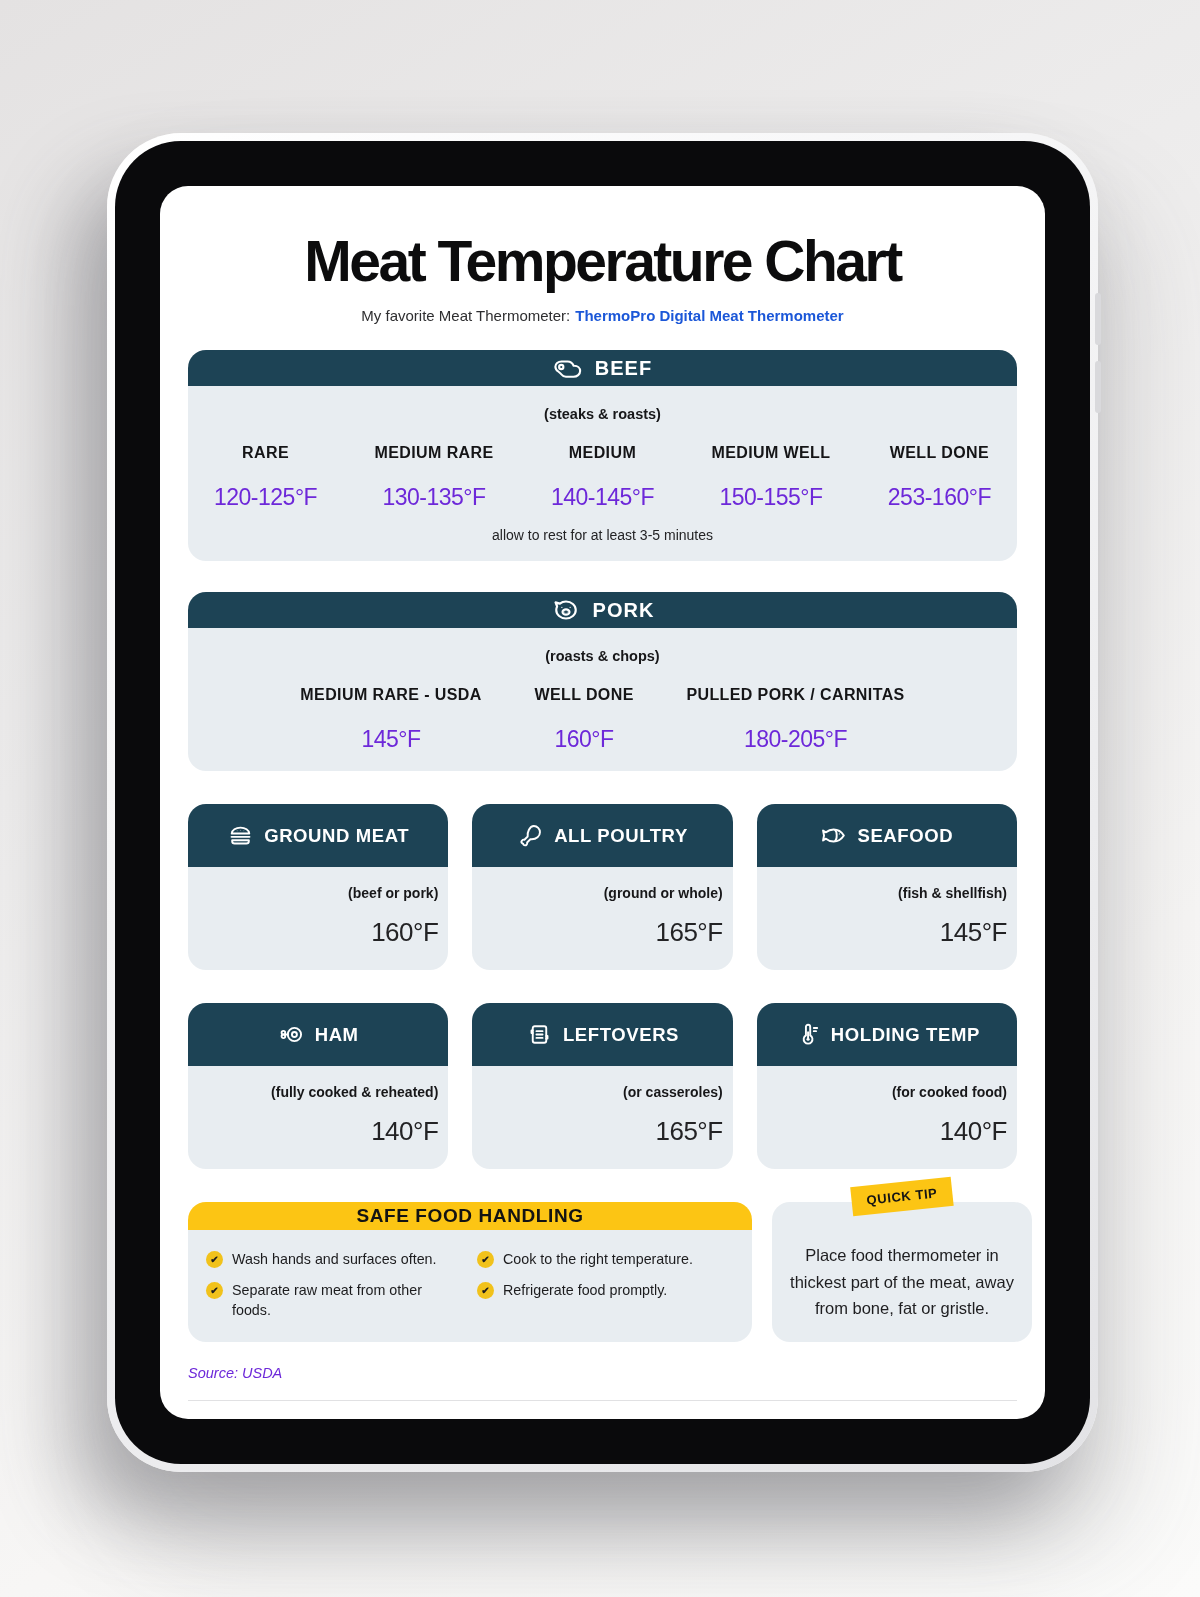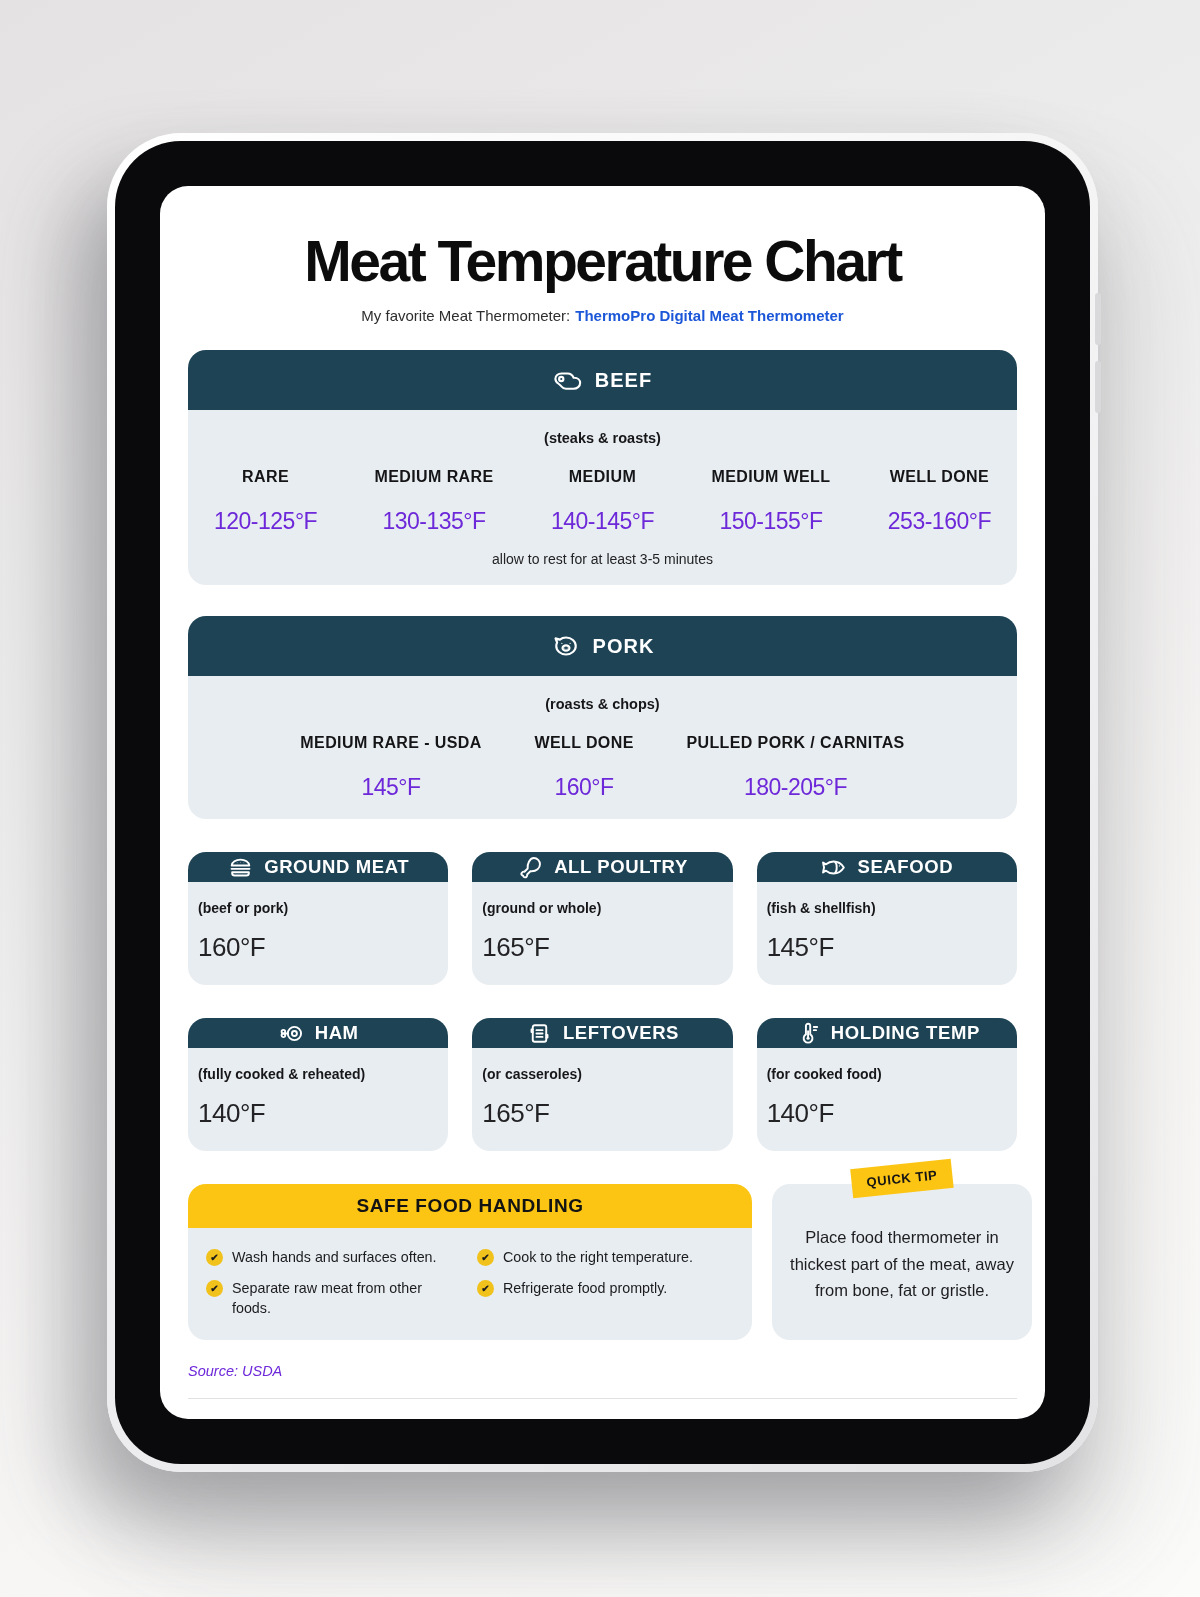--- a/index.html
+++ b/index.html
@@ -30,55 +30,55 @@
   .page-title {
     margin-top:42px; text-align:center;
     font-size:57px; font-weight:900; letter-spacing:-2.5px; color:#0c0c0d;
   }
   .page-subtitle { margin-top:13px; text-align:center; font-size:15px; color:#2e2e30;}
   .page-subtitle .link { color:#1b57d8; font-weight:bold; margin-left:5px; text-decoration:none;}
   
   .section { margin-top:31px; }
   .section:first-of-type { margin-top:26px; }
   .sec-head {
-    background:#1d4355; color:#fff; height:60px; border-radius:18px 18px 0 0;
+    background:#1d4355; color:#fff; height:36px; border-radius:18px 18px 0 0;
     display:flex; align-items:center; justify-content:center; gap:12px;
     font-size:20px; font-weight:800; letter-spacing:1px;
   }
   .sec-head svg { width:30px; height:30px; }
   .sec-body {
     background:#e8edf1; border-radius:0 0 18px 18px; padding:20px 26px 18px;
     text-align:center;
   }
   .sec-sub { font-size:14.5px; font-weight:bold; color:#171719; }
   .temp-row { display:flex; justify-content:space-between; margin-top:22px; }
   .temp-row.pork { justify-content:space-around; padding:0 60px; }
   .temp-col { text-align:center; }
   .t-label { font-size:16px; font-weight:800; letter-spacing:.4px; color:#151517; }
   .t-val { font-size:23px; color:#6d28d9; margin-top:22px; letter-spacing:-.5px;}
   .sec-note { margin-top:16px; font-size:14px; color:#232325; }
   
   .grid3 { display:grid; grid-template-columns:repeat(3,1fr); gap:24px; margin-top:33px; }
   .card { border-radius:18px; }
   .card-head {
-    background:#1d4355; color:#fff; height:30px; border-radius:18px 18px 0 0;
+    background:#1d4355; color:#fff; height:63px; border-radius:18px 18px 0 0;
     display:flex; align-items:center; justify-content:center; gap:10px;
     font-size:18.5px; font-weight:800; letter-spacing:.6px;
   }
   .card-head svg { width:27px; height:27px; }
   .card-body {
     background:#e8edf1; border-radius:0 0 18px 18px; padding:18px 10px 22px;
-    text-align:left;
+    text-align:right;
   }
   .card-sub { font-size:14px; font-weight:bold; color:#171719;}
   .card-temp { font-size:26px; color:#232325; margin-top:16px; letter-spacing:-.5px;}
   
   .bottom-grid { display:grid; grid-template-columns:564px 260px; gap:20px; margin-top:33px; }
   .sfh-head {
-    background:#fcc514; height:44px; border-radius:18px 18px 0 0;
+    background:#fcc514; height:28px; border-radius:18px 18px 0 0;
     display:flex; align-items:center; justify-content:center;
     font-size:19px; font-weight:800; letter-spacing:.6px; color:#131313;
   }
   .sfh-body {
     background:#e8edf1; border-radius:0 0 18px 18px; padding:20px 18px 22px;
     display:grid; grid-template-columns:1fr 1fr; column-gap:14px; row-gap:12px;
     align-content:start;
   }
   .check-item { display:flex; gap:9px; font-size:14.3px; color:#1c1c1e; line-height:1.35; text-align:left;}
   .check-ico {

